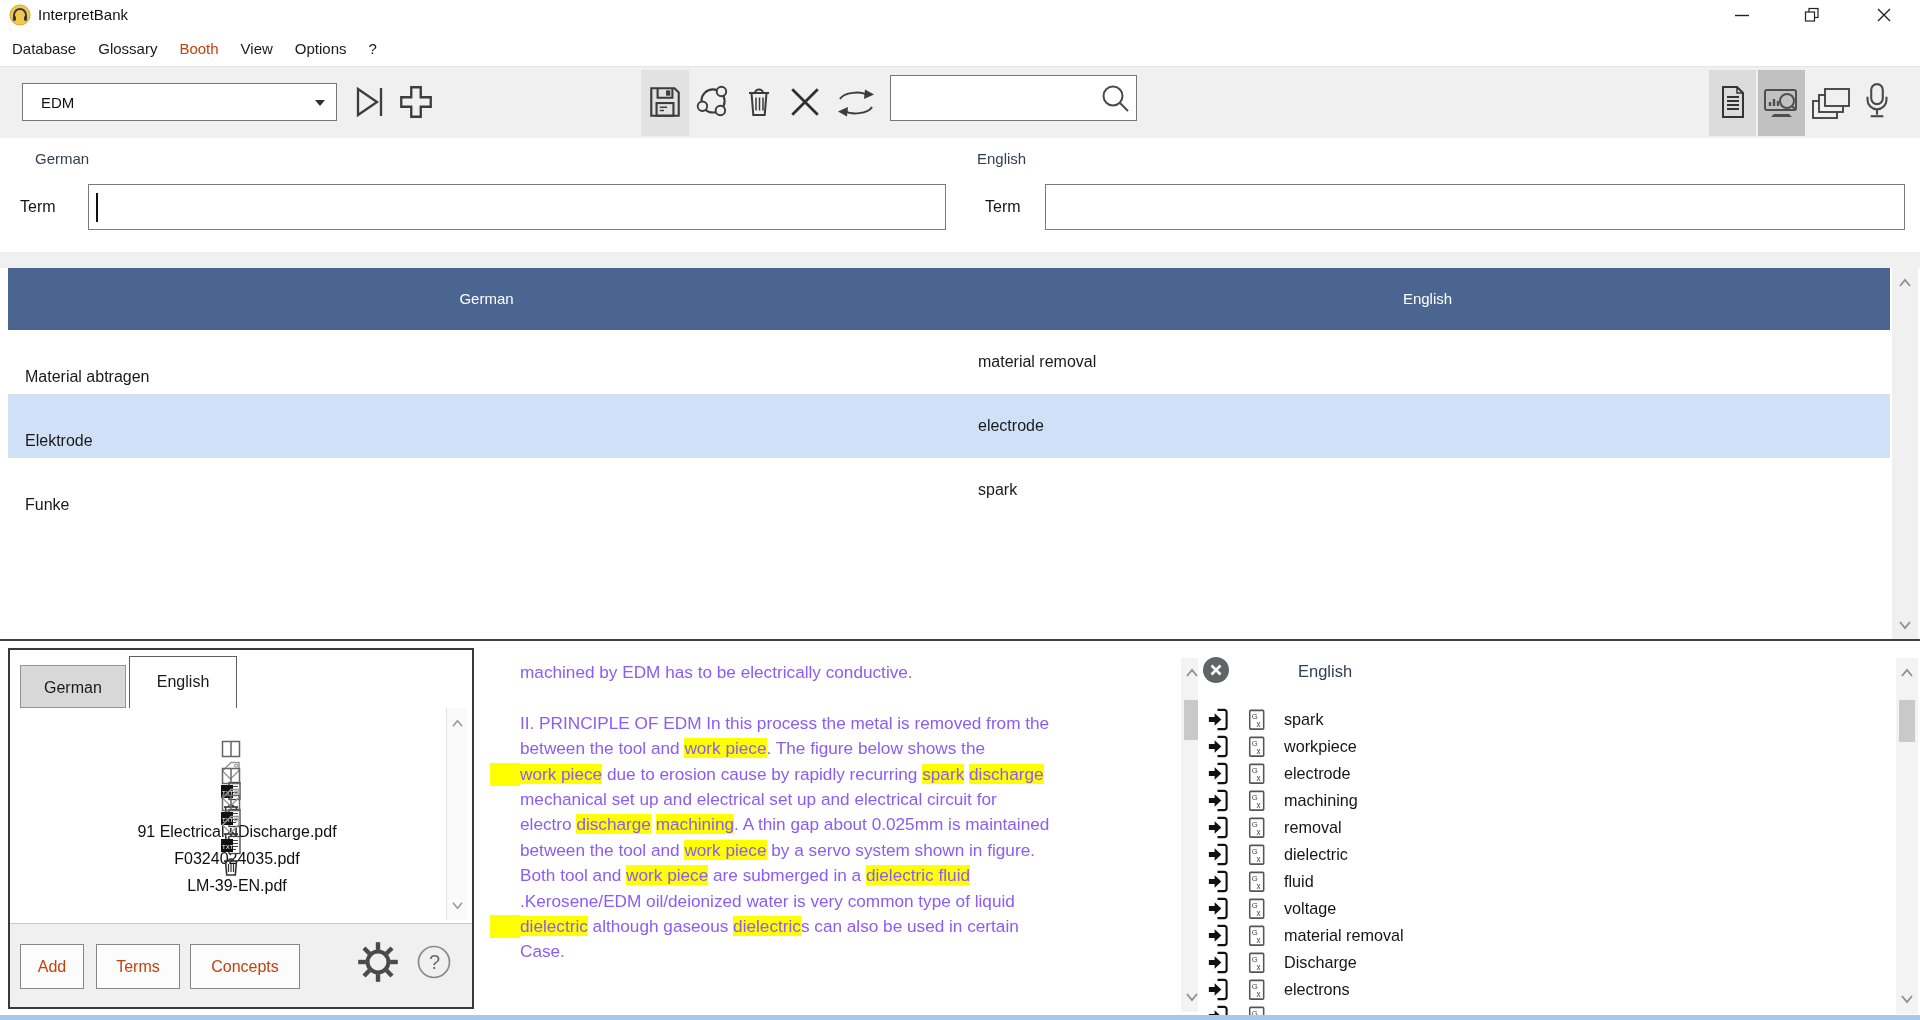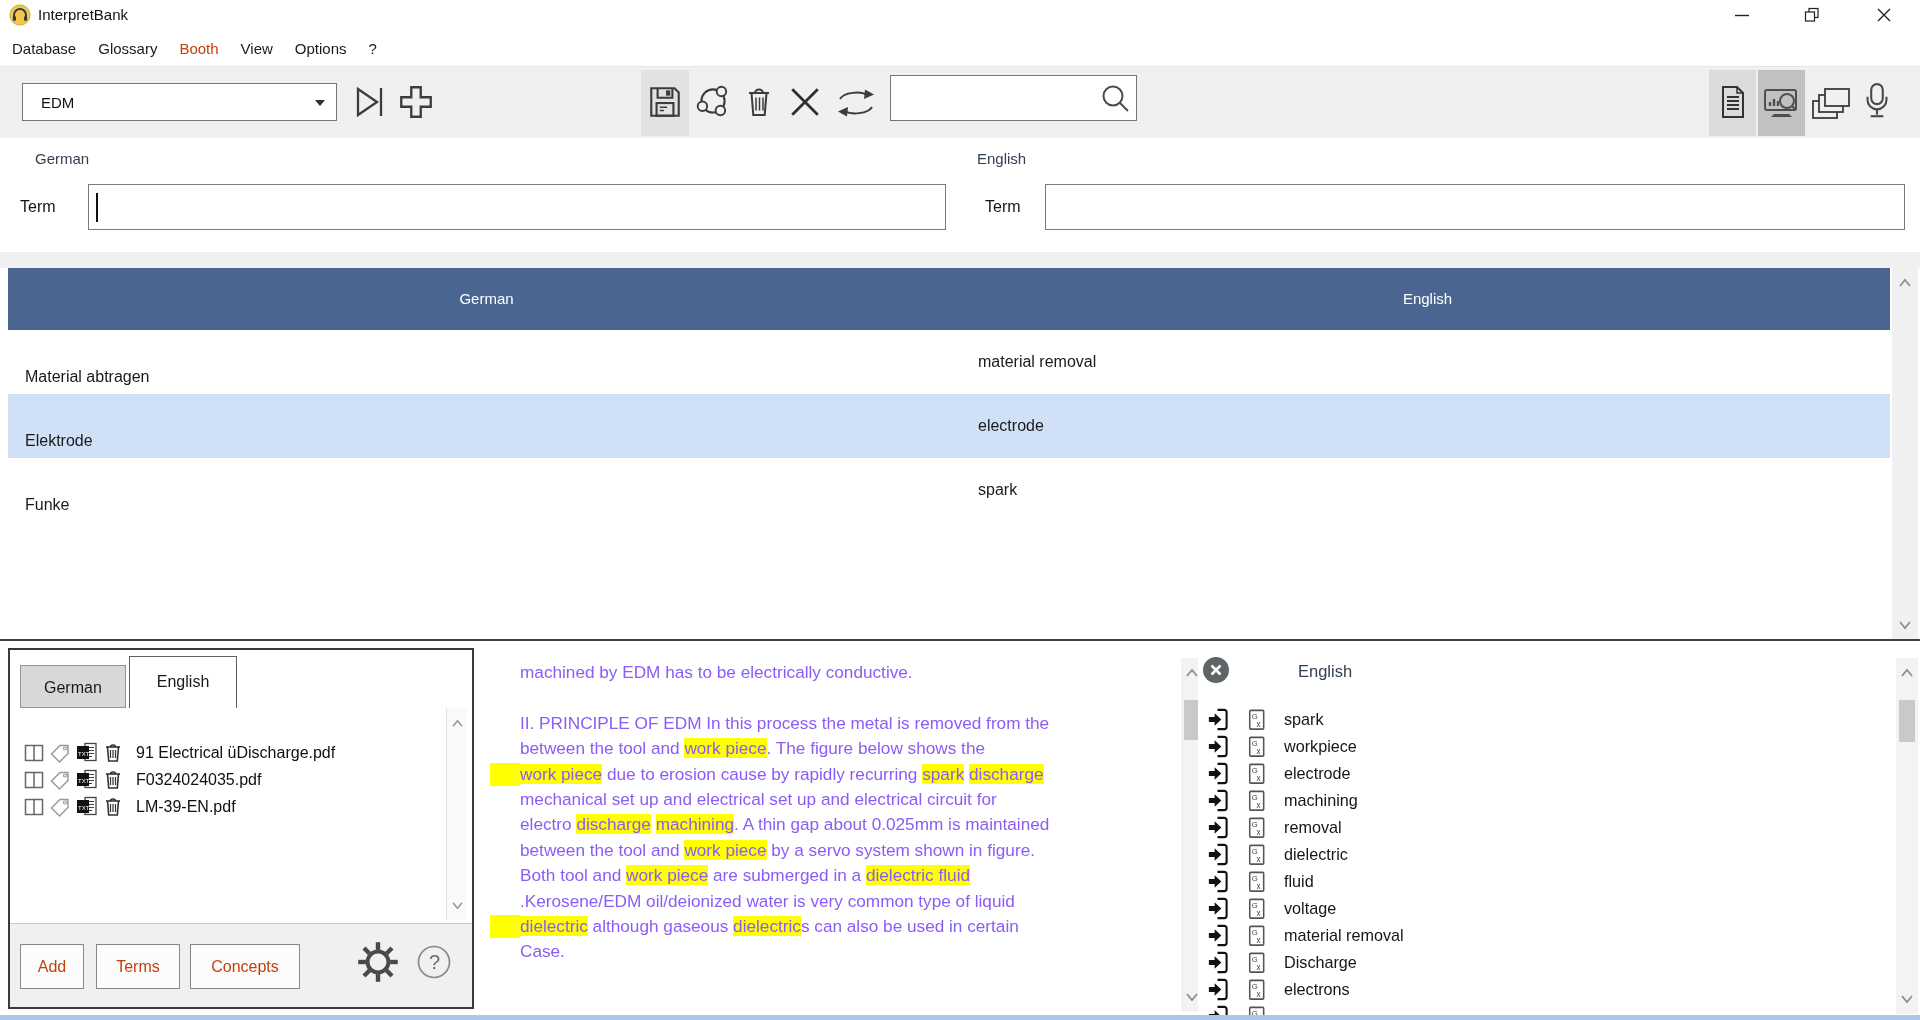--- a/index.html
+++ b/index.html
@@ -58,21 +58,21 @@
 
   #bottom-divider{position:absolute;left:0;top:639px;width:1920px;height:2px;background:#404040;}
   #bottomsec{position:absolute;left:0;top:641px;width:1920px;height:374px;background:#ffffff;}
 
   
   #docpanel{position:absolute;left:8px;top:648px;width:466px;height:361px;border:2px solid #3a3a3a;background:#fff;}
   #tabs{position:absolute;left:10px;top:6px;height:52px;display:flex;align-items:flex-end;}
   .tab{height:43px;line-height:43px;padding:0 23px;background:#d8d8d8;border:1px solid #949494;font-size:16px;margin-right:3px;color:#1a1a1a;}
   .tab.active{height:52px;line-height:50px;background:#fff;border:1px solid #5f5f5f;border-bottom:none;z-index:2;padding:0 27px;}
   #filelist{position:absolute;left:8px;top:58px;width:424px;height:264px;background:#fff;padding-top:31px;padding-left:6px;}
-  .frow{display:flex;align-items:center;height:27px;}
+  .frow{display:flex;align-items:center;height:27px;flex-direction:column;}
   .frow .ficon{margin-right:5px;flex:0 0 auto;display:flex;}
   .fname{margin-left:8px;font-size:16px;color:#101010;white-space:nowrap;}
   #doc-scroll{left:436px;top:58px;width:21px;height:212px;background:#fafafa;border-left:1px solid #e2e2e2;}
   #docfooter{position:absolute;left:0;right:0;bottom:0;height:84px;background:#f0f0f0;border-top:1px solid #c9c9c9;}
   .pbtn{position:absolute;top:20px;height:45px;background:#fcfcfc;border:1px solid #878787;font-size:16px;font-family:"Liberation Sans",sans-serif;color:#c2410c;display:flex;align-items:center;justify-content:center;}
   #btn-add{left:10px;width:64px;} #btn-terms{left:86px;width:84px;} #btn-concepts{left:180px;width:110px;}
   #settings-btn{position:absolute;left:346px;top:16px;} #help-btn{position:absolute;left:406px;top:20px;}
 
   
   #reader{position:absolute;left:490px;top:650px;width:690px;height:362px;padding:10px 0 0 30px;font-size:17.2px;color:#8b5cf6;overflow:hidden;}

